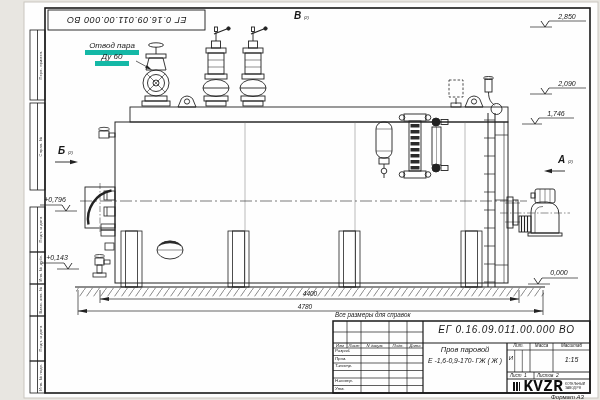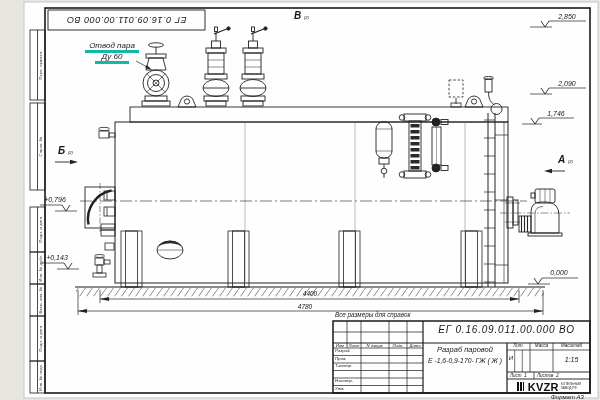--- a/index.html
+++ b/index.html
@@ -1,26 +1,26 @@
 <!DOCTYPE html>
 <html><head>
 <meta charset="utf-8">
 <style>
   html,body{margin:0;padding:0;background:#e8e6e1;font-family:"Liberation Sans",sans-serif;}
   #sheet{position:relative;width:600px;height:400px;overflow:hidden;}
   #sheet svg{position:absolute;left:0;top:0;}
   .t{position:absolute;font-style:italic;color:#161616;white-space:nowrap;line-height:1.05;}
   .c{text-align:center;}
-  .u{border-bottom:3px solid #14b8a6;}
+  .u{border-bottom:5px solid #14b8a6;}
   .vt{position:absolute;transform-origin:0 0;transform:rotate(-90deg);text-align:center;
       font-style:normal;color:#333;letter-spacing:.2px;}
   .flip{transform:rotate(180deg);}
   .logo-bars{display:inline-block;width:7px;height:9px;margin-right:1.5px;
       background:repeating-linear-gradient(90deg,#111 0 1.6px,transparent 1.6px 3.1px);}
-  .logo-txt{font-weight:bold;font-style:normal;font-size:11px;letter-spacing:.3px;color:#0d0d0d;}
+  .logo-txt{font-weight:bold;font-style:normal;font-size:16px;letter-spacing:.3px;color:#0d0d0d;font-family:Liberation Mono, monospace;}
   .logo-sub{font-style:normal;font-size:3.2px;line-height:1.1;color:#222;text-align:left;}
   .company{position:absolute;left:509px;top:380px;width:80px;height:13px;
       display:flex;align-items:center;justify-content:center;gap:2px;}
 </style>
 </head>
 <body>
 
 <div id="sheet">
 
 <svg width="600" height="400" viewBox="0 0 600 400">
@@ -358,21 +358,21 @@
 <div class="t c" style="left:38px;top:196px;width:34px;font-size:7px;">+0,796</div>
 <div class="t c" style="left:40px;top:254px;width:34px;font-size:7px;">+0,143</div>
 <div class="t c" style="left:540px;top:268.5px;width:38px;font-size:7px;">0,000</div>
 
 <div class="t c" style="left:270px;top:291px;width:80px;font-size:6.5px;">4400</div>
 <div class="t c" style="left:265px;top:303.5px;width:80px;font-size:6.5px;">4780</div>
 
 <div class="t" style="left:335px;top:312px;font-size:6.3px;">Все размеры для справок</div>
 
 <div class="t c" style="left:424px;top:325px;width:165px;font-size:10px;letter-spacing:.8px;">ЕГ 0.16.09.011.00.000  ВО</div>
-<div class="t c" style="left:424px;top:346px;width:82px;font-size:7.5px;">Разраб паровой</div>
+<div class="t c" style="left:424px;top:346px;width:82px;font-size:7.5px;">Пров паровой</div>
 <div class="t c" style="left:424px;top:357px;width:82px;font-size:6.8px;">Е -1,6-0,9-170- ГЖ ( Ж )</div>
 
 <div class="t c" style="left:333px;top:343.5px;width:14px;font-size:4.2px;">Изм</div>
 <div class="t c" style="left:347px;top:343.5px;width:14px;font-size:4.2px;">Лист</div>
 <div class="t c" style="left:361px;top:343.5px;width:28px;font-size:4.2px;">N докум.</div>
 <div class="t c" style="left:389px;top:343.5px;width:18px;font-size:4.2px;">Подп.</div>
 <div class="t c" style="left:407px;top:343.5px;width:16px;font-size:4.2px;">Дата</div>
 
 <div class="t" style="left:335px;top:349px;font-size:4.3px;">Разраб.</div>
 <div class="t" style="left:335px;top:356.5px;font-size:4.3px;">Пров.</div>

